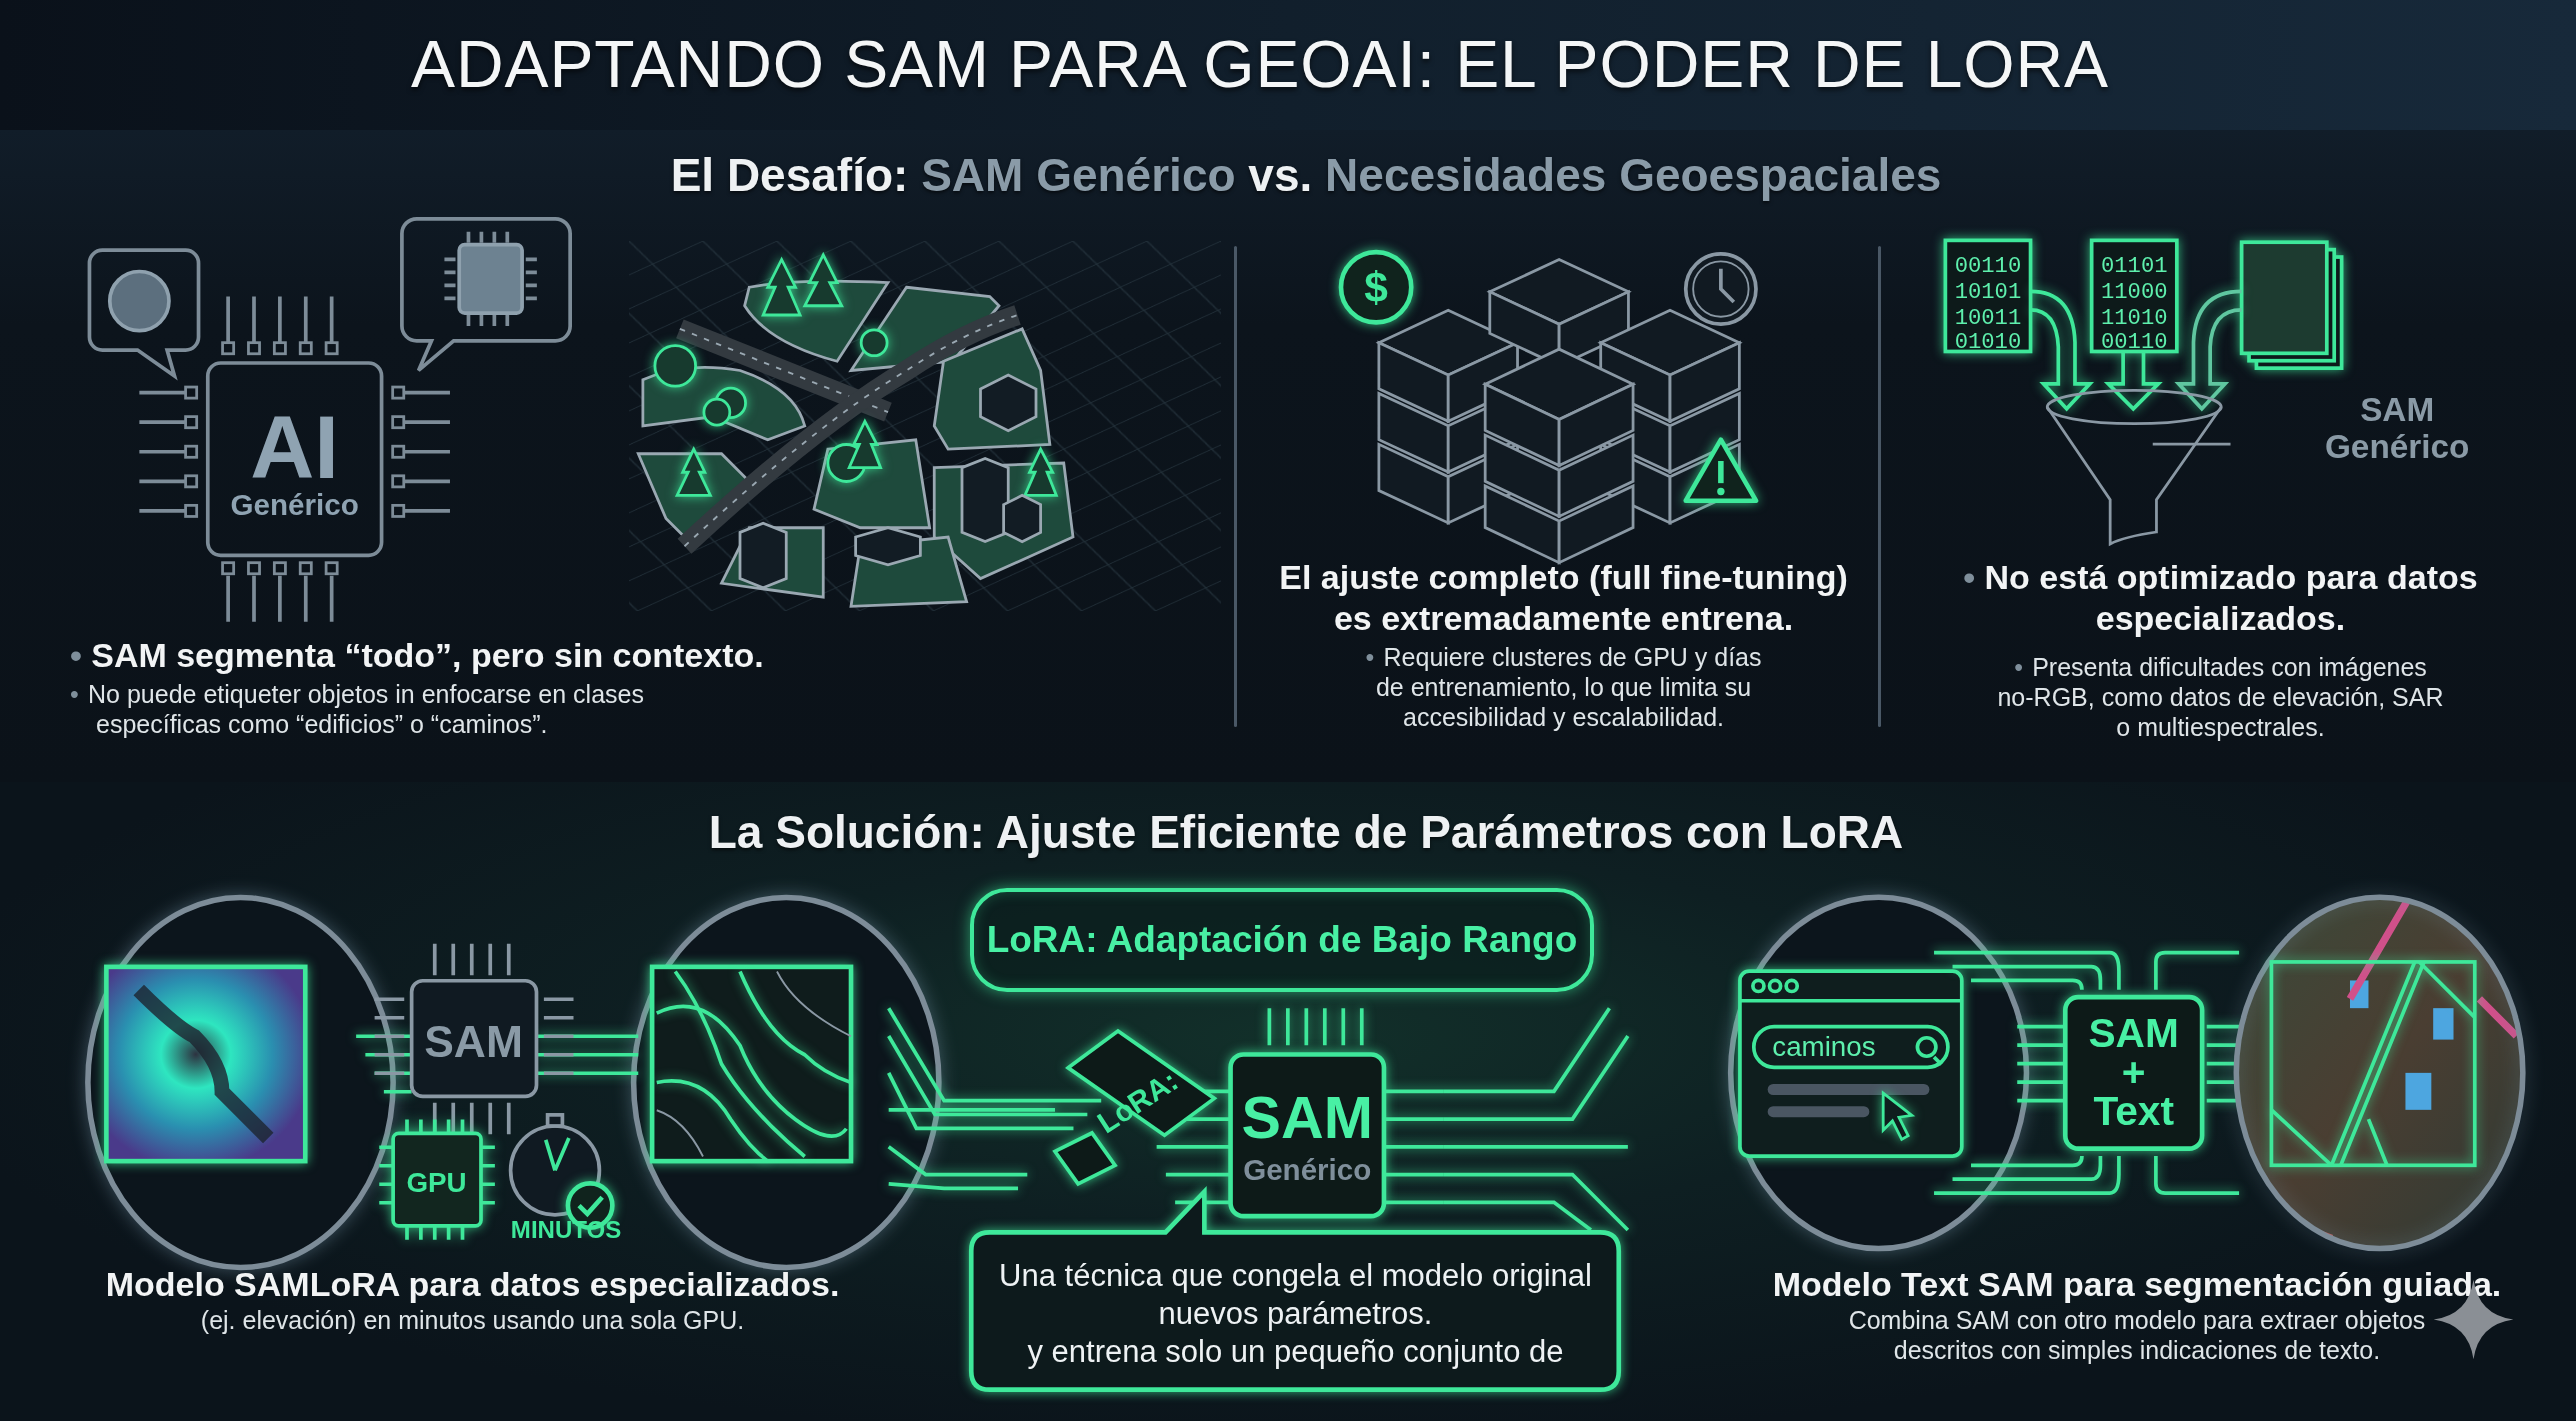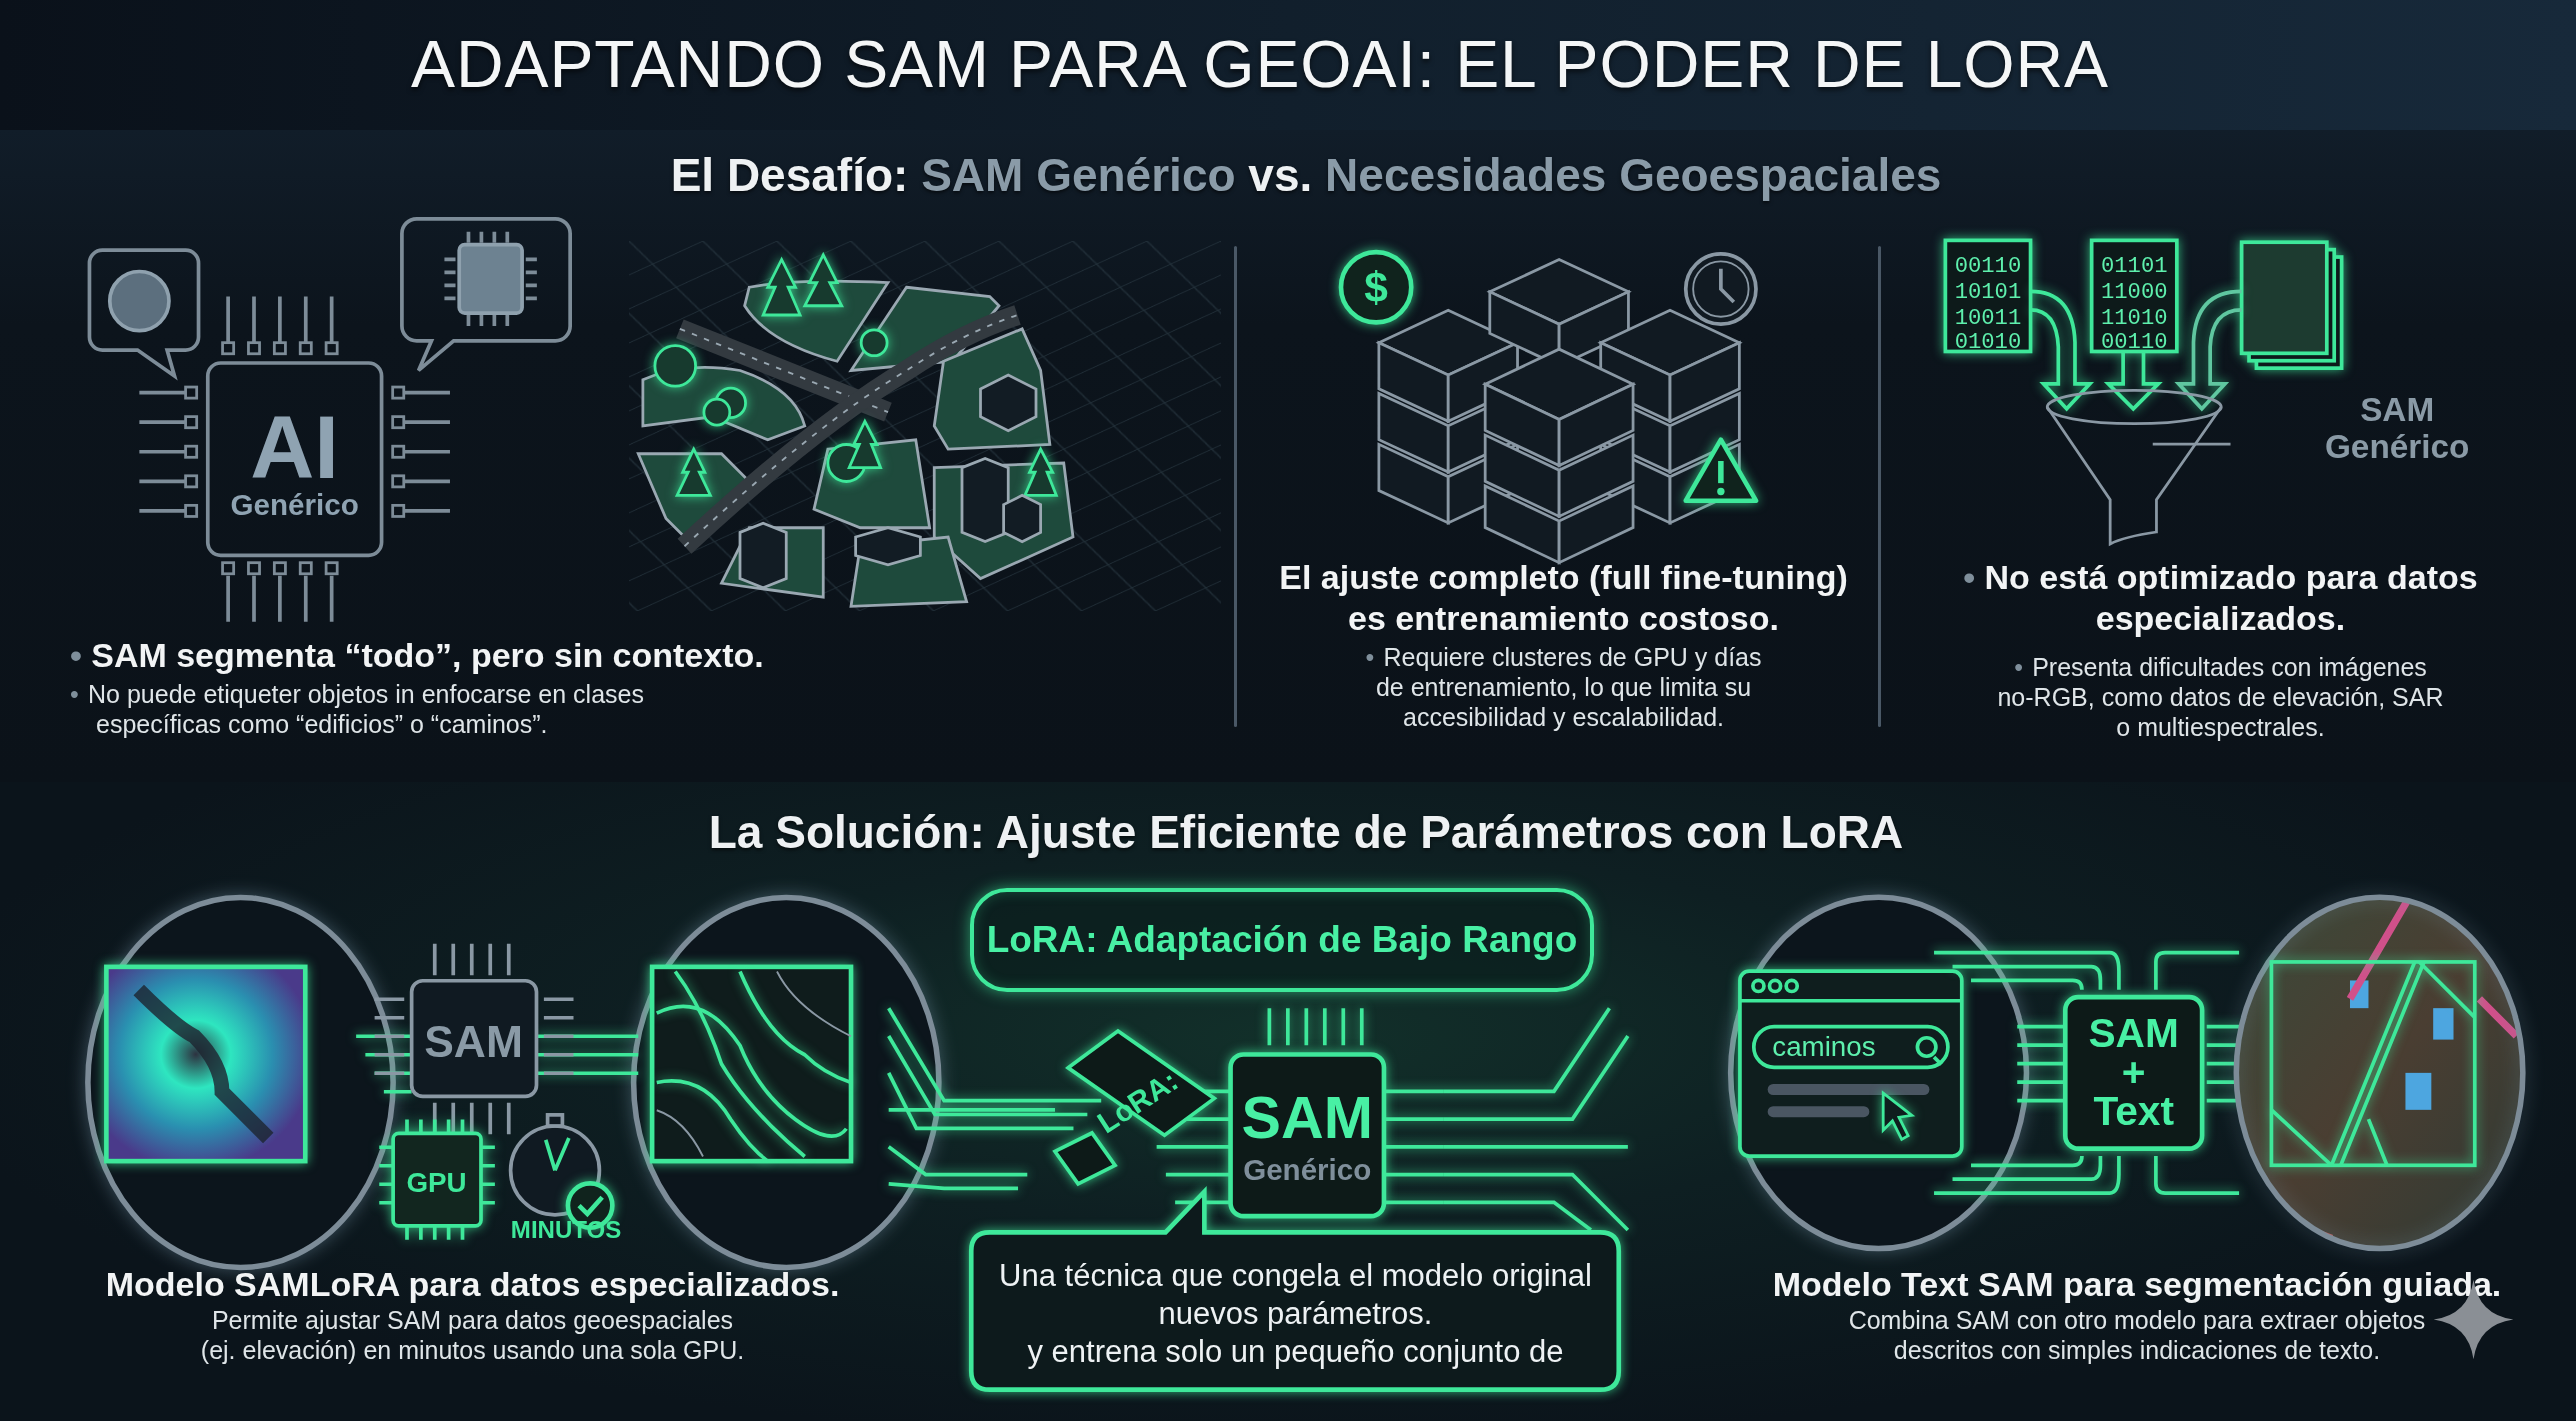--- a/index.html
+++ b/index.html
@@ -219,21 +219,21 @@
   </g>
   <g class="glow">
     <path d="M400 215 l38 66 h-76z" stroke="#3ee89a" stroke-width="5" fill="#10231d" stroke-linejoin="round"></path>
     <path d="M400 238 v24" stroke="#3ee89a" stroke-width="6"></path>
     <circle cx="400" cy="271" r="4" fill="#3ee89a"></circle>
   </g>
 </svg>
 
 <div class="abs txt" style="left:1258px; top:557px; width:611px;">
   <div class="bold-line">El ajuste completo (full fine-tuning)</div>
-  <div class="bold-line">es entrenamiento costoso.</div>
+  <div class="bold-line">es extremadamente entrena.</div>
   <div class="reg-line bullet" style="margin-top:3.7px;">Requiere clusteres de GPU y días</div>
   <div class="reg-line">de entrenamiento, lo que limita su</div>
   <div class="reg-line">accesibilidad y escalabilidad.</div>
 </div>
 
 <svg class="abs" style="left:1925px; top:231px;" width="574" height="315" viewBox="0 0 620 340">
   <g class="glow" stroke="#3ee89a" stroke-width="4" fill="#0d1a1a">
     <rect x="22" y="10" width="92" height="120"></rect>
     <rect x="180" y="10" width="92" height="120"></rect>
     <rect x="358" y="28" width="92" height="120"></rect>
@@ -326,21 +326,20 @@
   </g>
   <g class="glow">
     <circle cx="598" cy="383" r="24" stroke="#3ee89a" stroke-width="5" fill="#10231d"></circle>
     <path d="M586 383 l9 9 l16 -18" stroke="#3ee89a" stroke-width="5" fill="none"></path>
   </g>
   <text x="572" y="418" text-anchor="middle" font-family="Liberation Sans, sans-serif" font-weight="bold" font-size="26" fill="#3ee89a">MINUTOS</text>
 </svg>
 
 <div class="abs txt" style="left:56px; top:1264px; width:833px;">
   <div class="bold-line">Modelo SAMLoRA para datos especializados.</div>
-  <div class="reg-line">Permite ajustar SAM para datos geoespaciales</div>
   <div class="reg-line">(ej. elevación) en minutos usando una sola GPU.</div>
 </div>
 
 <div class="abs pill" style="left:970px; top:888px; width:624px; height:104px;">LoRA: Adaptación de Bajo Rango</div>
 
 <svg class="abs" style="left:888px; top:999px;" width="796" height="231" viewBox="0 0 860 250">
   <g class="glow" stroke="#3ee89a" stroke-width="4" fill="none">
 
     <path d="M0 10 L60 110 H230 M0 40 L50 125 H215 M0 80 L30 140 H200 M0 120 H180 M0 160 L40 190 H150 M0 200 L60 205 H140"></path>
 

